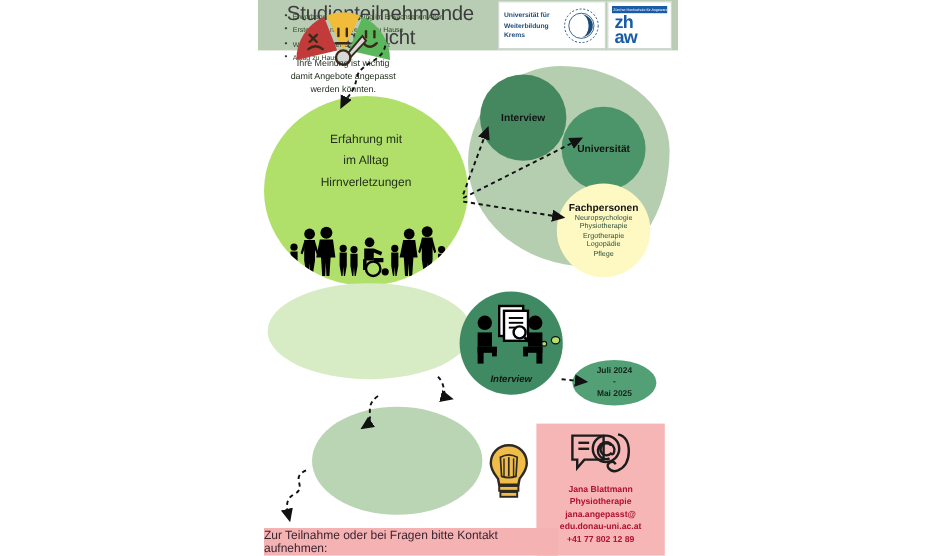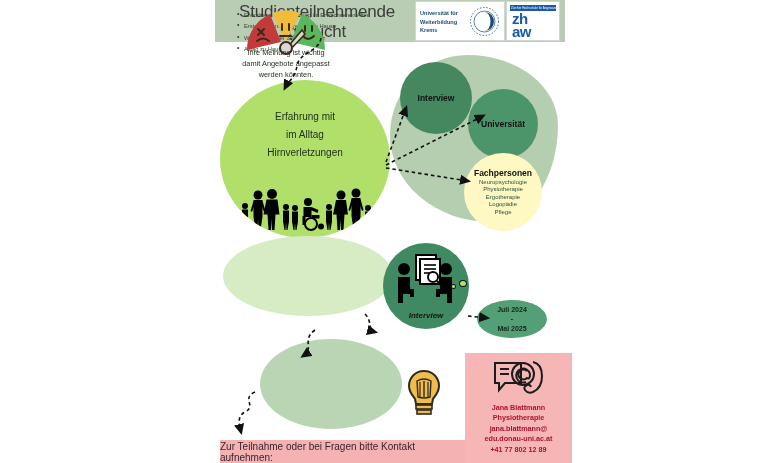--- a/index.html
+++ b/index.html
@@ -180,21 +180,21 @@
   #gauge { position: absolute; left: 30px; top: 8px; }
   #feedback-text {
     position: absolute; left: 6px; top: 47px; width: 130px;
     text-align: center;
     font-size: 7.4px; line-height: 11px; color: #23301f;
   }
   #bulb { position: absolute; left: 192px; top: 369px; }
 
   
   #contact-box {
-    position: absolute; left: 250px; top: 353px;
+    position: absolute; left: 232px; top: 353px;
     width: 107px; height: 110px;
     background: #f6b6b6;
   }
   #contact-icon { position: absolute; left: 28px; top: 6px; }
   #contact-lines {
     position: absolute; left: 0; top: 50px; width: 107px;
     text-align: center;
     font-size: 7.2px; line-height: 10.4px;
     font-weight: bold; color: #b01030;
   }
@@ -403,21 +403,21 @@
         <line x1="7" y1="10" x2="16" y2="10"></line>
         <line x1="7" y1="15" x2="16" y2="15"></line>
         <circle cx="30" cy="15" r="11"></circle>
         <path d="M34 12 a5 5 0 1 0 0 7 q3 2 3 -4 a7 7 0 1 0 -4 8"></path>
         <path d="M40 3 q9 2 9 14 q0 12 -9 16 q-5 2 -8 -2 q-2 -3 2 -5 q3 -1 4 2"></path>
       </g>
     </svg>
     <div id="contact-lines">
       <div>Jana Blattmann</div>
       <div>Physiotherapie</div>
-      <div>jana.blattmann@</div>
+      <div>jana.angepasst@</div>
       <div>edu.donau-uni.ac.at</div>
       <div>+41 77 802 12 89</div>
     </div>
   </div>
 
   <div id="contact-bar">
     <span>Zur Teilnahme oder bei Fragen bitte Kontakt aufnehmen:</span>
   </div>
 
   <svg id="arrows" viewBox="0 0 350 463">

